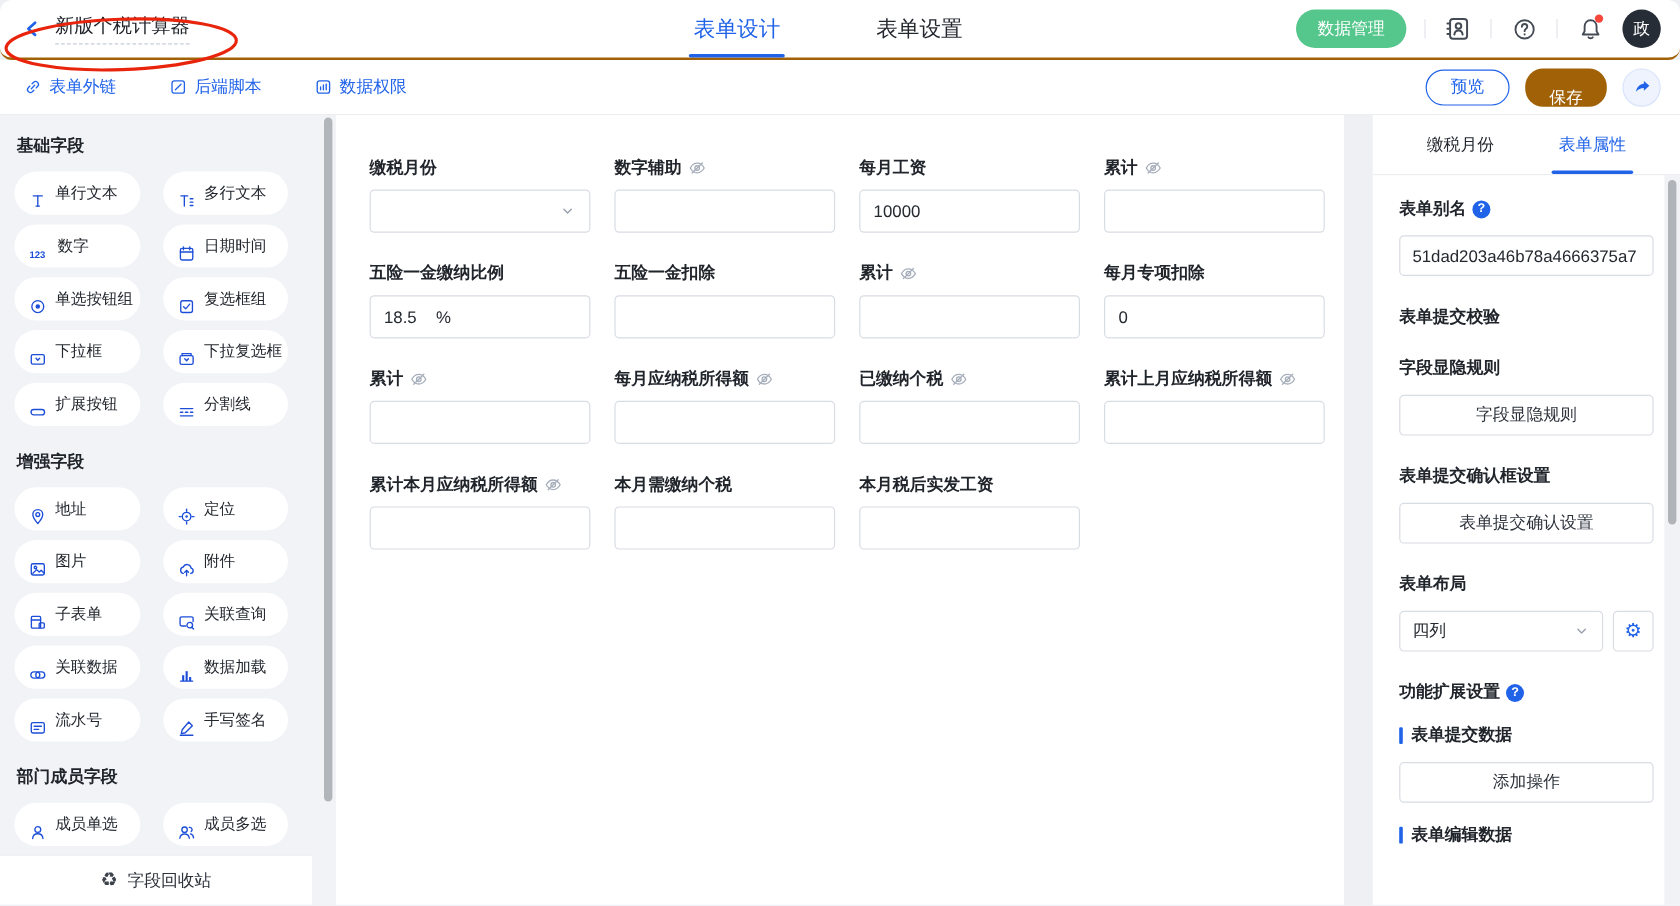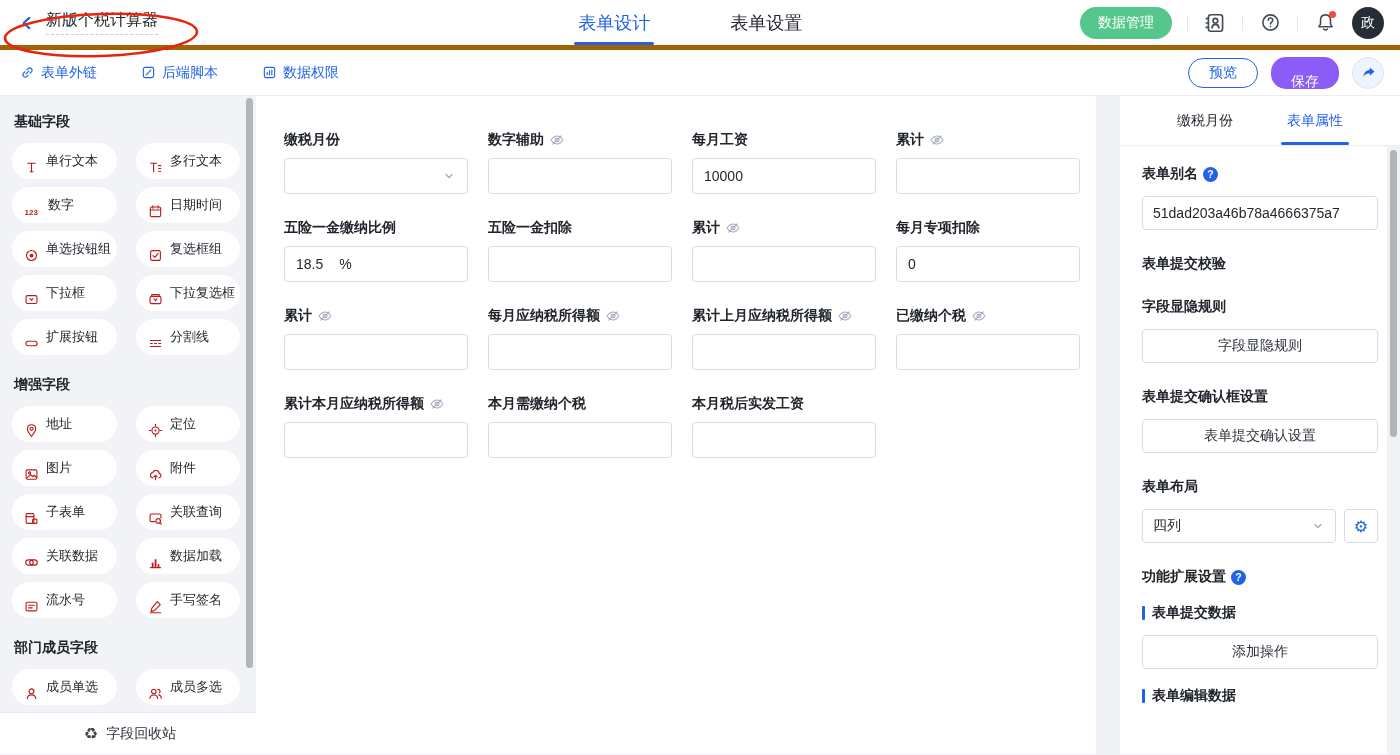--- a/index.html
+++ b/index.html
@@ -1,20 +1,20 @@
 <!DOCTYPE html>
 <html><head>
 <meta charset="utf-8">
 <style>
   * { margin:0; padding:0; box-sizing:border-box; }
   html,body { width:1400px; height:755px; overflow:hidden; }
   body { font-family:"Liberation Sans","DejaVu Sans",sans-serif; color:#23272e; background:#eef0f4; font-size:14px; }
 
   
-  .header { height:50px; background:#fff; border-bottom:5px solid #a16207; display:flex; align-items:center; position:relative; }
+  .header { height:50px; background:#fff; border-bottom:2px solid #a16207; display:flex; align-items:center; position:relative;border-radius:10px; }
   .header-left { display:flex; align-items:center; gap:10px; padding-left:18px; position:relative; }
   .back-btn { color:#2063e9; display:flex; align-items:center; cursor:pointer; }
   .form-title { font-size:16px; font-weight:500; color:#20242b; border-bottom:1px dashed #c6ccd6; padding-bottom:3px; }
   .annotation-ellipse { position:absolute; left:0; top:0; pointer-events:none; }
   .header-tabs { position:absolute; left:49.3%; transform:translateX(-50%); height:100%; display:flex; gap:80px; }
   .h-tab { display:flex; align-items:center; font-size:18px; color:#23272e; position:relative; cursor:pointer; }
   .h-tab.active { color:#2063e9; font-weight:500; }
   .h-tab.active::after { content:""; position:absolute; left:-4px; right:-4px; bottom:0; height:3px; background:#2063e9; border-radius:2px; }
   .header-right { margin-left:auto; display:flex; align-items:center; gap:15px; padding-right:16px; }
   .btn-green { height:32px; padding:0 18px; border-radius:16px; background:#55c78c; color:#fff; font-size:14px; border:none; display:flex; align-items:center; cursor:pointer; }
@@ -22,32 +22,32 @@
   .h-icon { width:24px; height:24px; color:#454b54; display:flex; align-items:center; justify-content:center; cursor:pointer; position:relative; }
   .bell-dot { position:absolute; top:0px; right:1px; width:7px; height:7px; border-radius:50%; background:#f5483b; }
   .avatar { width:32px; height:32px; border-radius:50%; background:#262d37; color:#fff; font-size:14px; display:flex; align-items:center; justify-content:center; cursor:pointer; }
 
   
   .toolbar { height:46px; background:#fff; border-bottom:1px solid #eceef1; display:flex; align-items:center; padding:0 16px; }
   .tb-links { display:flex; gap:44px; padding-left:4px; }
   .tb-link { display:flex; align-items:center; gap:6px; color:#2063e9; font-size:14px; cursor:pointer; }
   .tb-right { margin-left:auto; display:flex; align-items:center; gap:13px; }
   .btn-outline { height:30px; padding:0 20px; border-radius:15px; border:1px solid #2063e9; background:#fff; color:#2063e9; font-size:14px; cursor:pointer; }
-  .btn-primary { height:30px; padding:16px 20px; border-radius:15px; border:none; background:#8b5cf6; color:#fff; font-size:14px; cursor:pointer; }
+  .btn-primary { height:30px; padding:16px 20px; border-radius:15px; border:none; background:#a16207; color:#fff; font-size:14px; cursor:pointer; }
   .btn-share { width:32px; height:32px; border-radius:50%; background:#eef3fe; border:1px solid #d9e4fa; color:#2063e9; display:flex; align-items:center; justify-content:center; cursor:pointer; }
 
   
   .body { display:flex; height:658px; background:#eef0f4; }
 
   
-  .sidebar { width:256px; background:#f1f3f7; position:relative; overflow:hidden; padding:17px 0 0 12px; }
+  .sidebar { width:280px; background:#f1f3f7; position:relative; overflow:hidden; padding:17px 0 0 12px; }
   .sb-section-title { font-size:14px; font-weight:bold; color:#20242b; margin:0 0 12px 2px; }
   .sb-grid { display:grid; grid-template-columns:105px 104px; gap:8px 19px; margin-bottom:21px; }
   .pill { height:36px; border-radius:18px; background:#fff; display:flex; align-items:center; gap:7px; padding-left:12px; font-size:13px; color:#23272e; cursor:grab; white-space:nowrap; overflow:hidden; }
-  .pill .ic { color:#b91c1c; display:flex; align-items:center; flex:0 0 auto;margin-top:12px; }
+  .pill .ic { color:#1d4ed8; display:flex; align-items:center; flex:0 0 auto;margin-top:12px; }
   .sb-scrollbar { position:absolute; right:3px; top:2px; width:7px; height:570px; background:#b2b5ba; border-radius:4px; }
   .recycle-bar { position:absolute; left:0; bottom:0; width:260px; height:42px; background:#fff; border-top:1px solid #e8eaee; display:flex; align-items:center; justify-content:center; gap:8px; font-size:14px; color:#2d323b; cursor:pointer; }
   .recycle-glyph { font-size:16px; color:#3c424b; line-height:1; }
 
   
   .canvas { width:840px; background:#fff; padding:34px 0 0 28px; overflow:hidden; }
   .field-grid { display:grid; grid-template-columns:repeat(4,184px); column-gap:20px; row-gap:24px; }
   .field-label { height:20px; display:flex; align-items:center; gap:5px; font-size:14px; font-weight:bold; color:#20242b; margin-bottom:8px; white-space:nowrap; }
   .eye-off { color:#a6aebb; display:flex; align-items:center; }
   .control { height:36px; border:1px solid #d8dce3; border-radius:4px; background:#fff; display:flex; align-items:center; padding:0 11px; font-size:14px; color:#24282f; cursor:text; }
@@ -534,36 +534,36 @@
                 <line x1="3.8" y1="12.2" x2="12.2" y2="3.8"></line>
               </svg>
             </span>
           </div>
           <div class="control">
             <span></span>
           </div>
         </div>
         <div>
           <div class="field-label">
+            <span>已缴纳个税</span>
+            <span class="eye-off">
+              <svg width="16" height="16" viewBox="0 0 16 16" fill="none" stroke="currentColor" stroke-width="1.1" stroke-linecap="round" stroke-linejoin="round">
+                <path d="M2.2 8 C3.7 5.3 5.7 4 8 4 C10.3 4 12.3 5.3 13.8 8 C12.3 10.7 10.3 12 8 12 C5.7 12 3.7 10.7 2.2 8 Z"></path>
+                <circle cx="8" cy="8" r="1.9"></circle>
+                <line x1="3.8" y1="12.2" x2="12.2" y2="3.8"></line>
+              </svg>
+            </span>
+          </div>
+          <div class="control">
+            <span></span>
+          </div>
+        </div>
+        <div>
+          <div class="field-label">
             <span>累计上月应纳税所得额</span>
-            <span class="eye-off">
-              <svg width="16" height="16" viewBox="0 0 16 16" fill="none" stroke="currentColor" stroke-width="1.1" stroke-linecap="round" stroke-linejoin="round">
-                <path d="M2.2 8 C3.7 5.3 5.7 4 8 4 C10.3 4 12.3 5.3 13.8 8 C12.3 10.7 10.3 12 8 12 C5.7 12 3.7 10.7 2.2 8 Z"></path>
-                <circle cx="8" cy="8" r="1.9"></circle>
-                <line x1="3.8" y1="12.2" x2="12.2" y2="3.8"></line>
-              </svg>
-            </span>
-          </div>
-          <div class="control">
-            <span></span>
-          </div>
-        </div>
-        <div>
-          <div class="field-label">
-            <span>已缴纳个税</span>
             <span class="eye-off">
               <svg width="16" height="16" viewBox="0 0 16 16" fill="none" stroke="currentColor" stroke-width="1.1" stroke-linecap="round" stroke-linejoin="round">
                 <path d="M2.2 8 C3.7 5.3 5.7 4 8 4 C10.3 4 12.3 5.3 13.8 8 C12.3 10.7 10.3 12 8 12 C5.7 12 3.7 10.7 2.2 8 Z"></path>
                 <circle cx="8" cy="8" r="1.9"></circle>
                 <line x1="3.8" y1="12.2" x2="12.2" y2="3.8"></line>
               </svg>
             </span>
           </div>
           <div class="control">
             <span></span>

